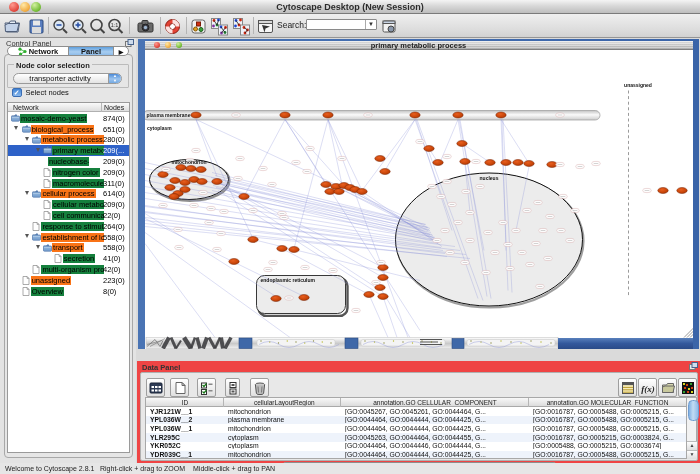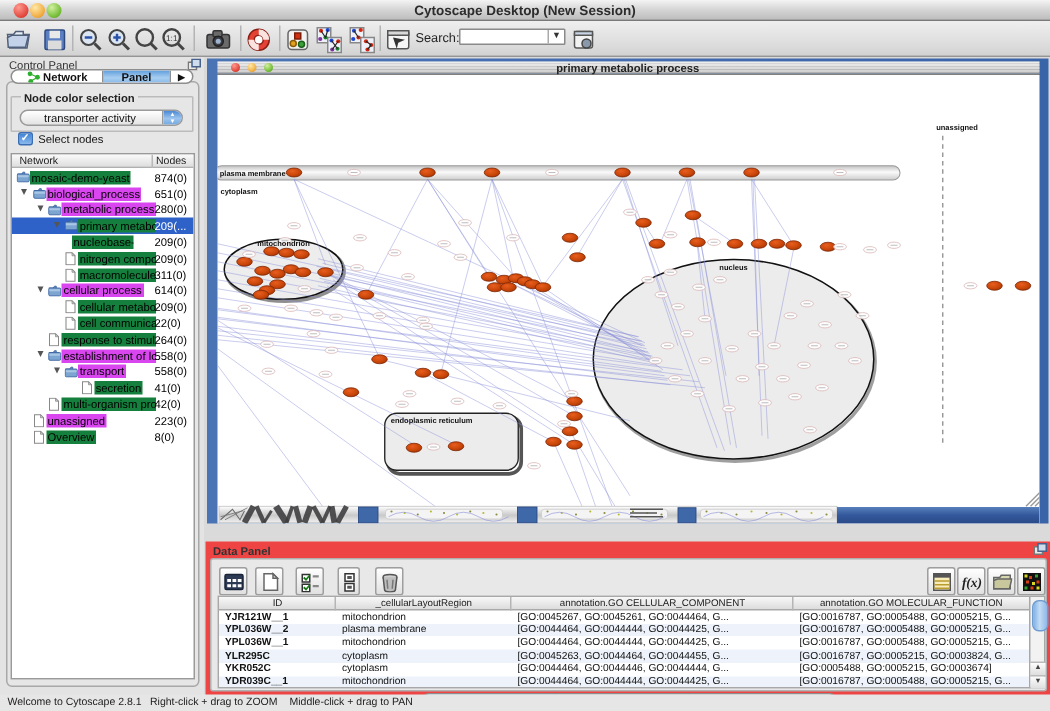--- a/index.html
+++ b/index.html
@@ -51,21 +51,21 @@
   #tree-header .th1{position:absolute;left:5px;top:0.5px;}
   #tree-header .th2{position:absolute;left:96px;top:0.5px;}
   #tree-header .thsep{position:absolute;left:93px;top:0;width:1px;height:9px;background:#b8b8b8;}
   #tree-rows{position:absolute;left:0;top:10px;width:100%;}
   .tree-row{position:relative;height:10.8px;font-size:7.5px;white-space:nowrap;}
   .tree-row.sel{background:#2e62c8;}
   .tr-exp{position:absolute;top:2.5px;width:0;height:0;border-left:2.8px solid transparent;border-right:2.8px solid transparent;border-top:4px solid #555;}
   .tr-icon{position:absolute;top:1px;}
   .tr-label{position:absolute;top:0.8px;padding:0 1px;color:#000;line-height:9px;}
   .tr-label.green{background:#15803d;}
-  .tr-label.red{background:#d946ef;}
+  .tr-label.red{background:#f97316;}
   .tr-value{position:absolute;left:95px;top:0.8px;color:#000;line-height:9px;}
   .tree-row.sel .tr-value{color:#fff;}
   
   #desktop{left:136px;top:38px;width:564px;height:425px;background:#dadada;}
   #net-frame{position:absolute;left:2px;top:0.5px;width:561px;height:310px;
      background:linear-gradient(90deg,#4a74b4,#3a64a8);border-radius:0;}
   #net-titlebar{position:absolute;left:6.5px;top:2px;width:548px;height:9px;
      background-image:repeating-linear-gradient(rgba(255,255,255,.3) 0 1px, rgba(0,0,0,.05) 1px 2px),linear-gradient(#e9e9e9,#b5b5b5);border-bottom:1px solid #808080;box-sizing:border-box;}
   .ntl-btn{position:absolute;top:1.5px;width:6px;height:6px;border-radius:50%;}
   #net-title{position:absolute;left:0;top:0;width:100%;text-align:center;font-size:7.5px;font-weight:bold;color:#222;line-height:9.5px;}
@@ -324,21 +324,21 @@
                 <path d="M5 0.5 l2 2 h-2z" fill="#ccc" stroke="#888" stroke-width=".5"></path>
               </svg></span>
             <span class="tr-label green" style="left:40px;max-width:39.2px;overflow:hidden;display:inline-block;">nucleobase-</span>
             <span class="tr-value">209(0)</span>
           </div>
           <div class="tree-row">
             <span class="tr-icon" style="left:35.099999999999994px"><svg width="8" height="9">
                 <path d="M1 0.5 h4 l2 2 v6 h-6z" fill="#fff" stroke="#888" stroke-width=".7"></path>
                 <path d="M5 0.5 l2 2 h-2z" fill="#ccc" stroke="#888" stroke-width=".5"></path>
               </svg></span>
-            <span class="tr-label green" style="left:44.099999999999994px;max-width:49.900000000000006px;overflow:hidden;display:inline-block;">nitrogen compo</span>
+            <span class="tr-label green" style="left:44.099999999999994px;max-width:49.900000000000006px;overflow:hidden;display:inline-block;">nitrogen color</span>
             <span class="tr-value">209(0)</span>
           </div>
           <div class="tree-row">
             <span class="tr-icon" style="left:35.099999999999994px"><svg width="8" height="9">
                 <path d="M1 0.5 h4 l2 2 v6 h-6z" fill="#fff" stroke="#888" stroke-width=".7"></path>
                 <path d="M5 0.5 l2 2 h-2z" fill="#ccc" stroke="#888" stroke-width=".5"></path>
               </svg></span>
             <span class="tr-label green" style="left:44.099999999999994px;max-width:49.900000000000006px;overflow:hidden;display:inline-block;">macromolecule</span>
             <span class="tr-value">311(0)</span>
           </div>

